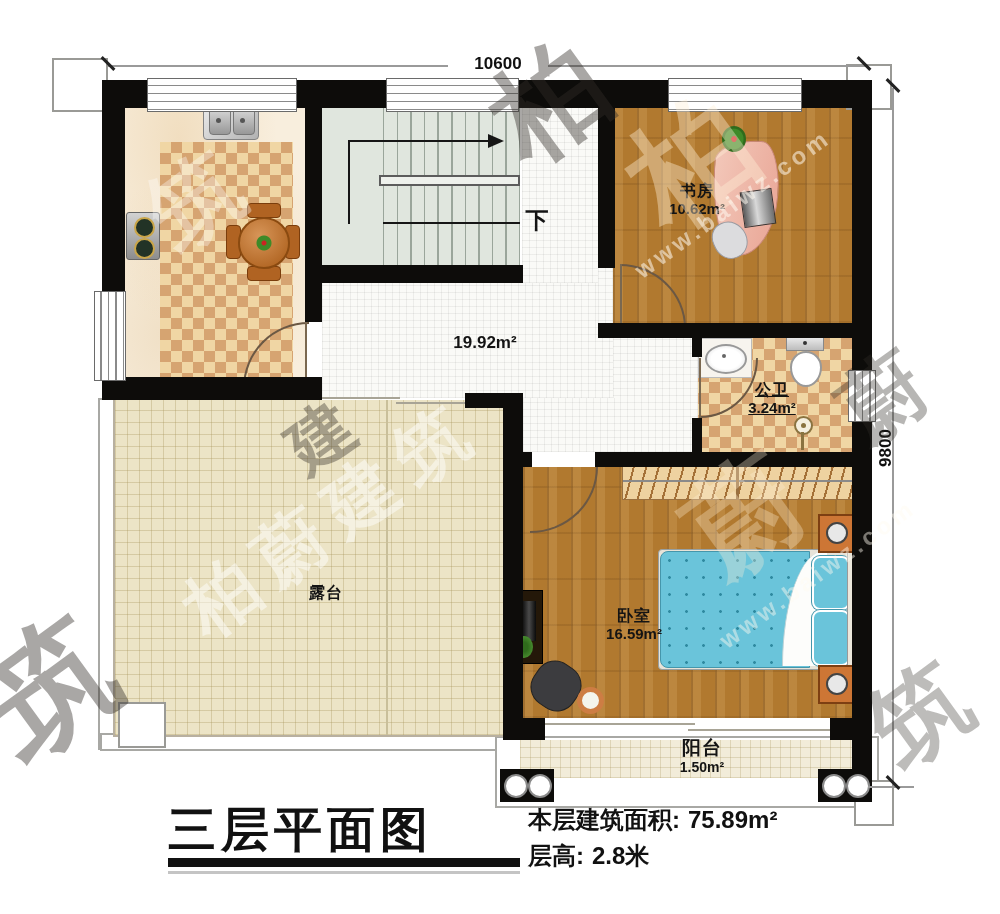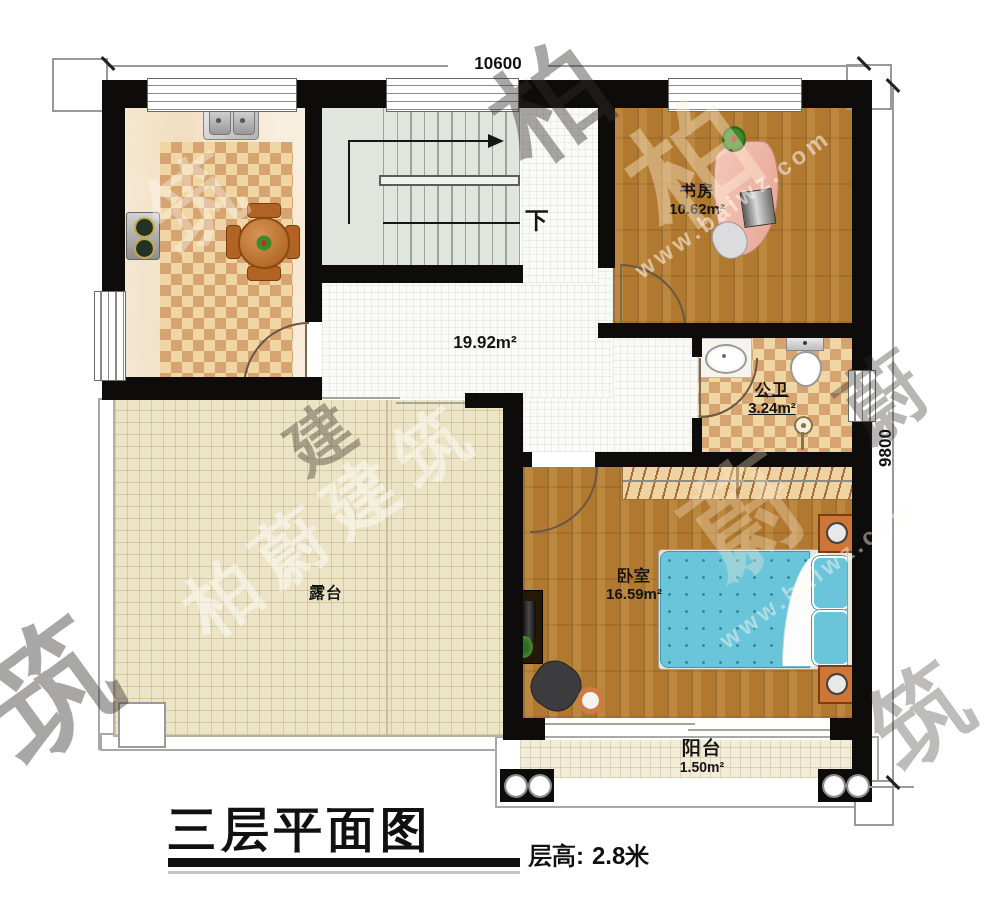--- a/index.html
+++ b/index.html
@@ -223,21 +223,21 @@
     <div class="rname">书房</div>
     <div class="rarea">10.62m²</div>
   </div>
   <div class="rlabel" style="left:720px;top:381px;width:104px;text-decoration:underline;">
     <div class="rname">公卫</div>
     <div class="rarea">3.24m²</div>
   </div>
   <div class="rlabel" style="left:423px;top:333px;width:124px;">
     <div class="rarea" style="font-size:17px;">19.92m²</div>
   </div>
-  <div class="rlabel" style="left:582px;top:567px;width:104px;">
+  <div class="rlabel" style="left:582px;top:607px;width:104px;">
     <div class="rname">卧室</div>
     <div class="rarea">16.59m²</div>
   </div>
   <div class="rlabel" style="left:264px;top:584px;width:124px;">
     <div class="rname">露台</div>
   </div>
   <div class="rlabel" style="left:650px;top:737px;width:104px;">
     <div class="rname rname-s">阳台</div>
     <div class="rarea rarea-s">1.50m²</div>
   </div>
@@ -251,17 +251,20 @@
   <div class="wm" style="left:632px;top:82px;font-size:120px;color:rgba(255,240,215,.40);transform:rotate(-36deg);">柏</div>
   <div class="wm" style="left:690px;top:440px;font-size:112px;color:rgba(255,240,215,.32);transform:rotate(-36deg);">蔚</div>
   <div class="wm" style="left:160px;top:470px;font-size:72px;color:rgba(255,255,255,.48);transform:rotate(-36deg);letter-spacing:14px;">柏蔚建筑</div>
   <div class="wm" style="left:150px;top:140px;font-size:90px;color:rgba(255,255,255,.35);transform:rotate(-36deg);">筑</div>
   <div class="wm" style="left:615px;top:190px;font-size:24px;color:rgba(255,250,240,.55);transform:rotate(-36deg);letter-spacing:4px;">www.baiwz.com</div>
   <div class="wm" style="left:700px;top:560px;font-size:24px;color:rgba(255,250,240,.45);transform:rotate(-36deg);letter-spacing:4px;">www.baiwz.com</div>
 
   <div class="tb" id="tb-title">三层平面图</div>
   <div id="tb-underline"></div>
   <div id="tb-underline2"></div>
+  <div class="tb tb-info" style="top:804px;position:absolute;">
+    <span>本层建筑面积:</span><span class="val">75.89m²</span>
+  </div>
   <div class="tb tb-info" style="top:840px;position:absolute;text-align:right;">
     <span>层高:</span><span class="val">2.8米</span>
   </div>
 
 </div>
 
 </body></html>

